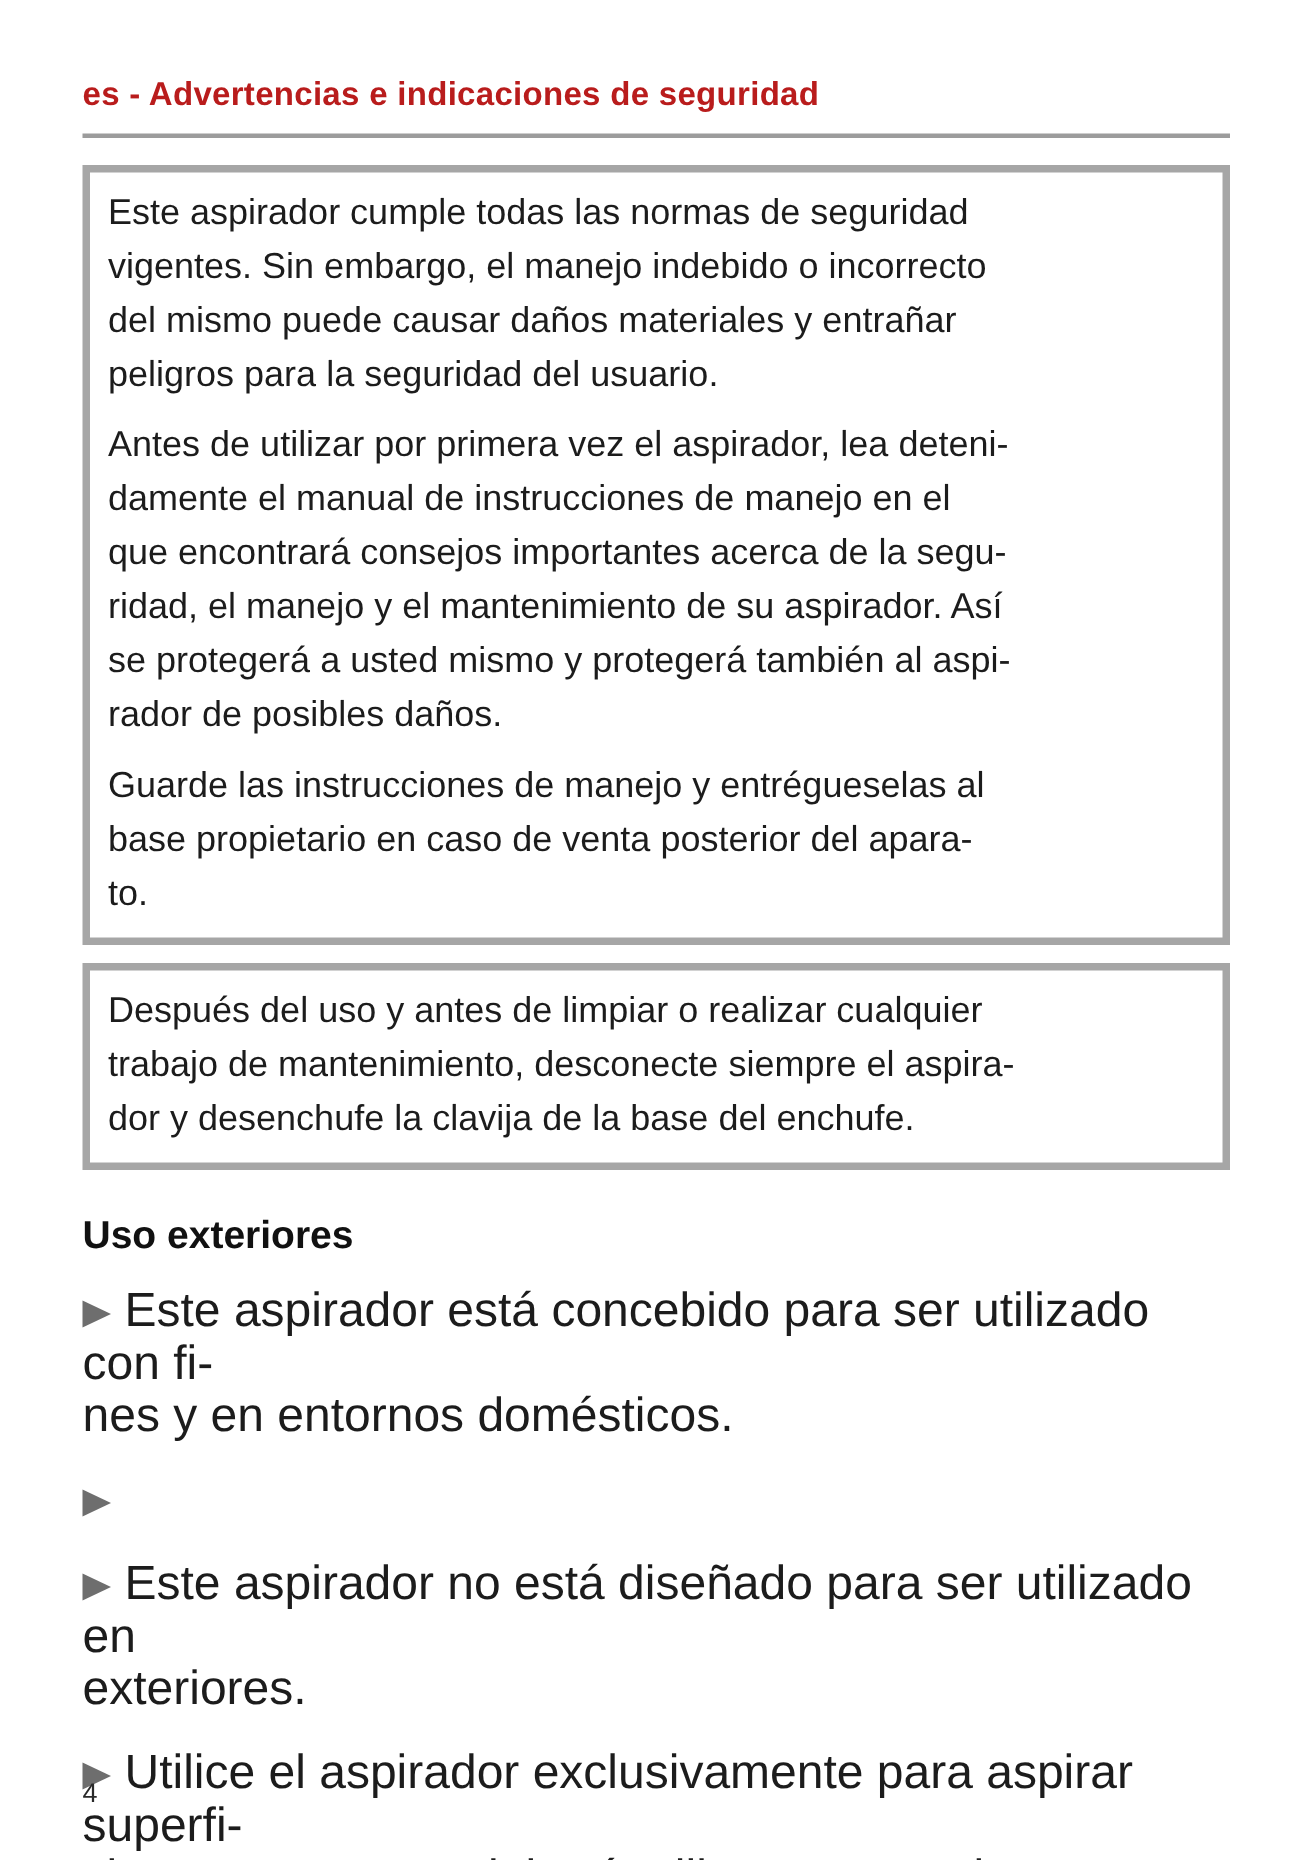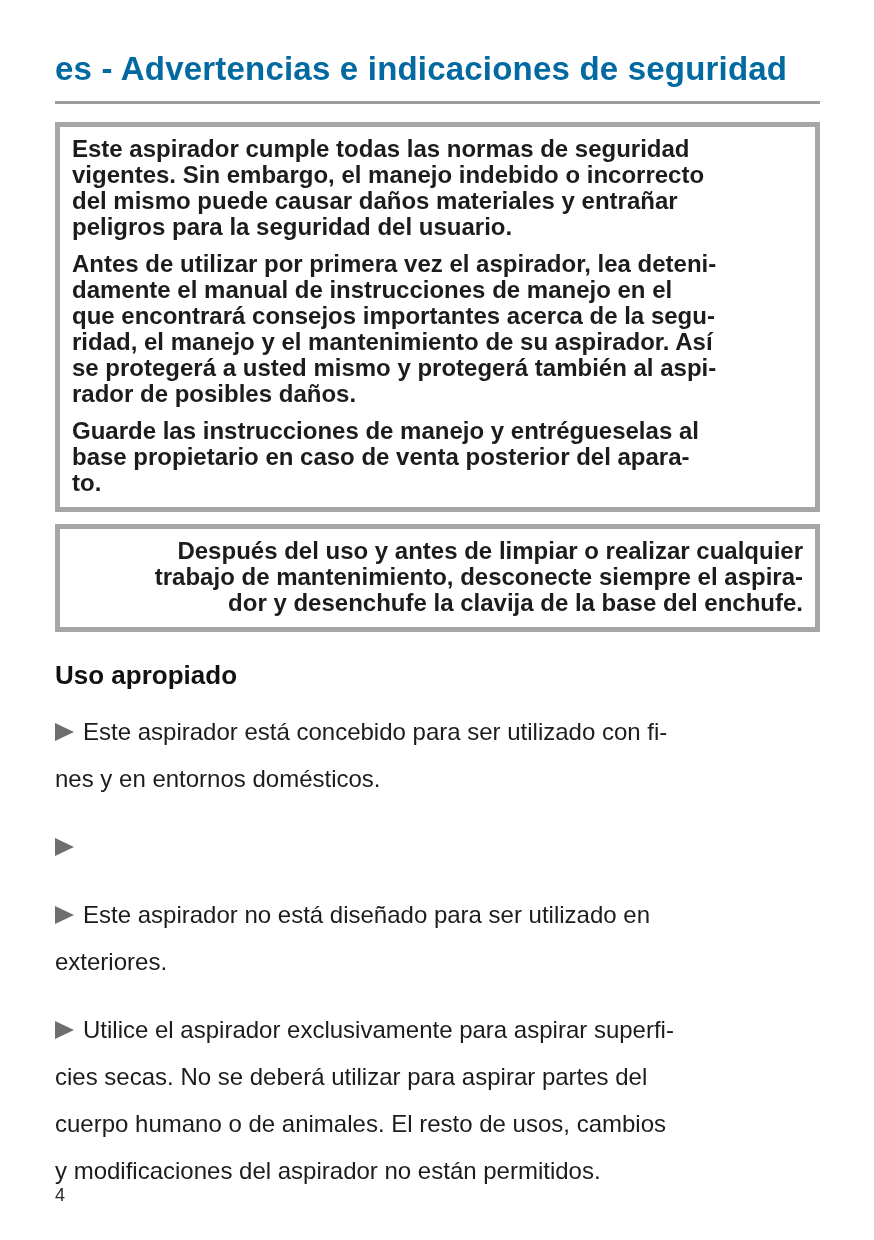--- a/index.html
+++ b/index.html
@@ -10,58 +10,56 @@
     background: #ffffff;
     font-family: "Liberation Sans", sans-serif;
     color: #1c1c1c;
     position: relative;
     overflow: hidden;
   }
   .content {
     padding: 50px 54px 0 55px;
   }
   .header-title {
-    font-size: 33px;
+    font-size: 22px;
     font-weight: bold;
-    color: #0369a1;
+    color: #b91c1c;
     letter-spacing: 0.2px;
   }
   .header-rule {
     height: 3px;
     background: #9c9c9c;
     margin-top: 13px;
   }
   .warning-box {
     border: 5px solid #a6a6a6;
     padding: 9px 12px 11px 12px;
     margin-top: 18px;
   }
   .warning-box .wpara {
     margin: 0 0 11px 0;
     font-size: 24px;
-    line-height: 26px;
+    line-height: 36px;
     white-space: pre-line;
-    font-weight: bold;
   }
   .warning-box .wpara:last-child {
     margin-bottom: 0;
   }
   .box2 {
     margin-top: 12px;
-    text-align: right;
   }
   .section-title {
     font-size: 26px;
     font-weight: bold;
     color: #111111;
     margin: 28px 0 17px 0;
   }
   .bullet {
-    font-size: 24px;
-    line-height: 47px;
+    font-size: 32px;
+    line-height: 35px;
     white-space: pre-line;
     margin: 0 0 21px 0;
   }
   .arrow-icon {
     display: inline-block;
     width: 0;
     height: 0;
     border-top: 9px solid transparent;
     border-bottom: 9px solid transparent;
     border-left: 19px solid #6e6e6e;
@@ -100,21 +98,21 @@
 base propietario en caso de venta posterior del apara-
 to.</p>
   </div>
 
   <div class="warning-box box2">
     <p class="wpara">Después del uso y antes de limpiar o realizar cualquier
 trabajo de mantenimiento, desconecte siempre el aspira-
 dor y desenchufe la clavija de la base del enchufe.</p>
   </div>
 
-  <div class="section-title">Uso apropiado</div>
+  <div class="section-title">Uso exteriores</div>
 
   <p class="bullet"><span class="arrow-icon"></span><span>Este aspirador está concebido para ser utilizado con fi-
 nes y en entornos domésticos.</span></p>
 
   <p class="bullet"><span class="arrow-icon"></span></p>
 
   <p class="bullet"><span class="arrow-icon"></span><span>Este aspirador no está diseñado para ser utilizado en
 exteriores.</span></p>
 
   <p class="bullet"><span class="arrow-icon"></span><span>Utilice el aspirador exclusivamente para aspirar superfi-

